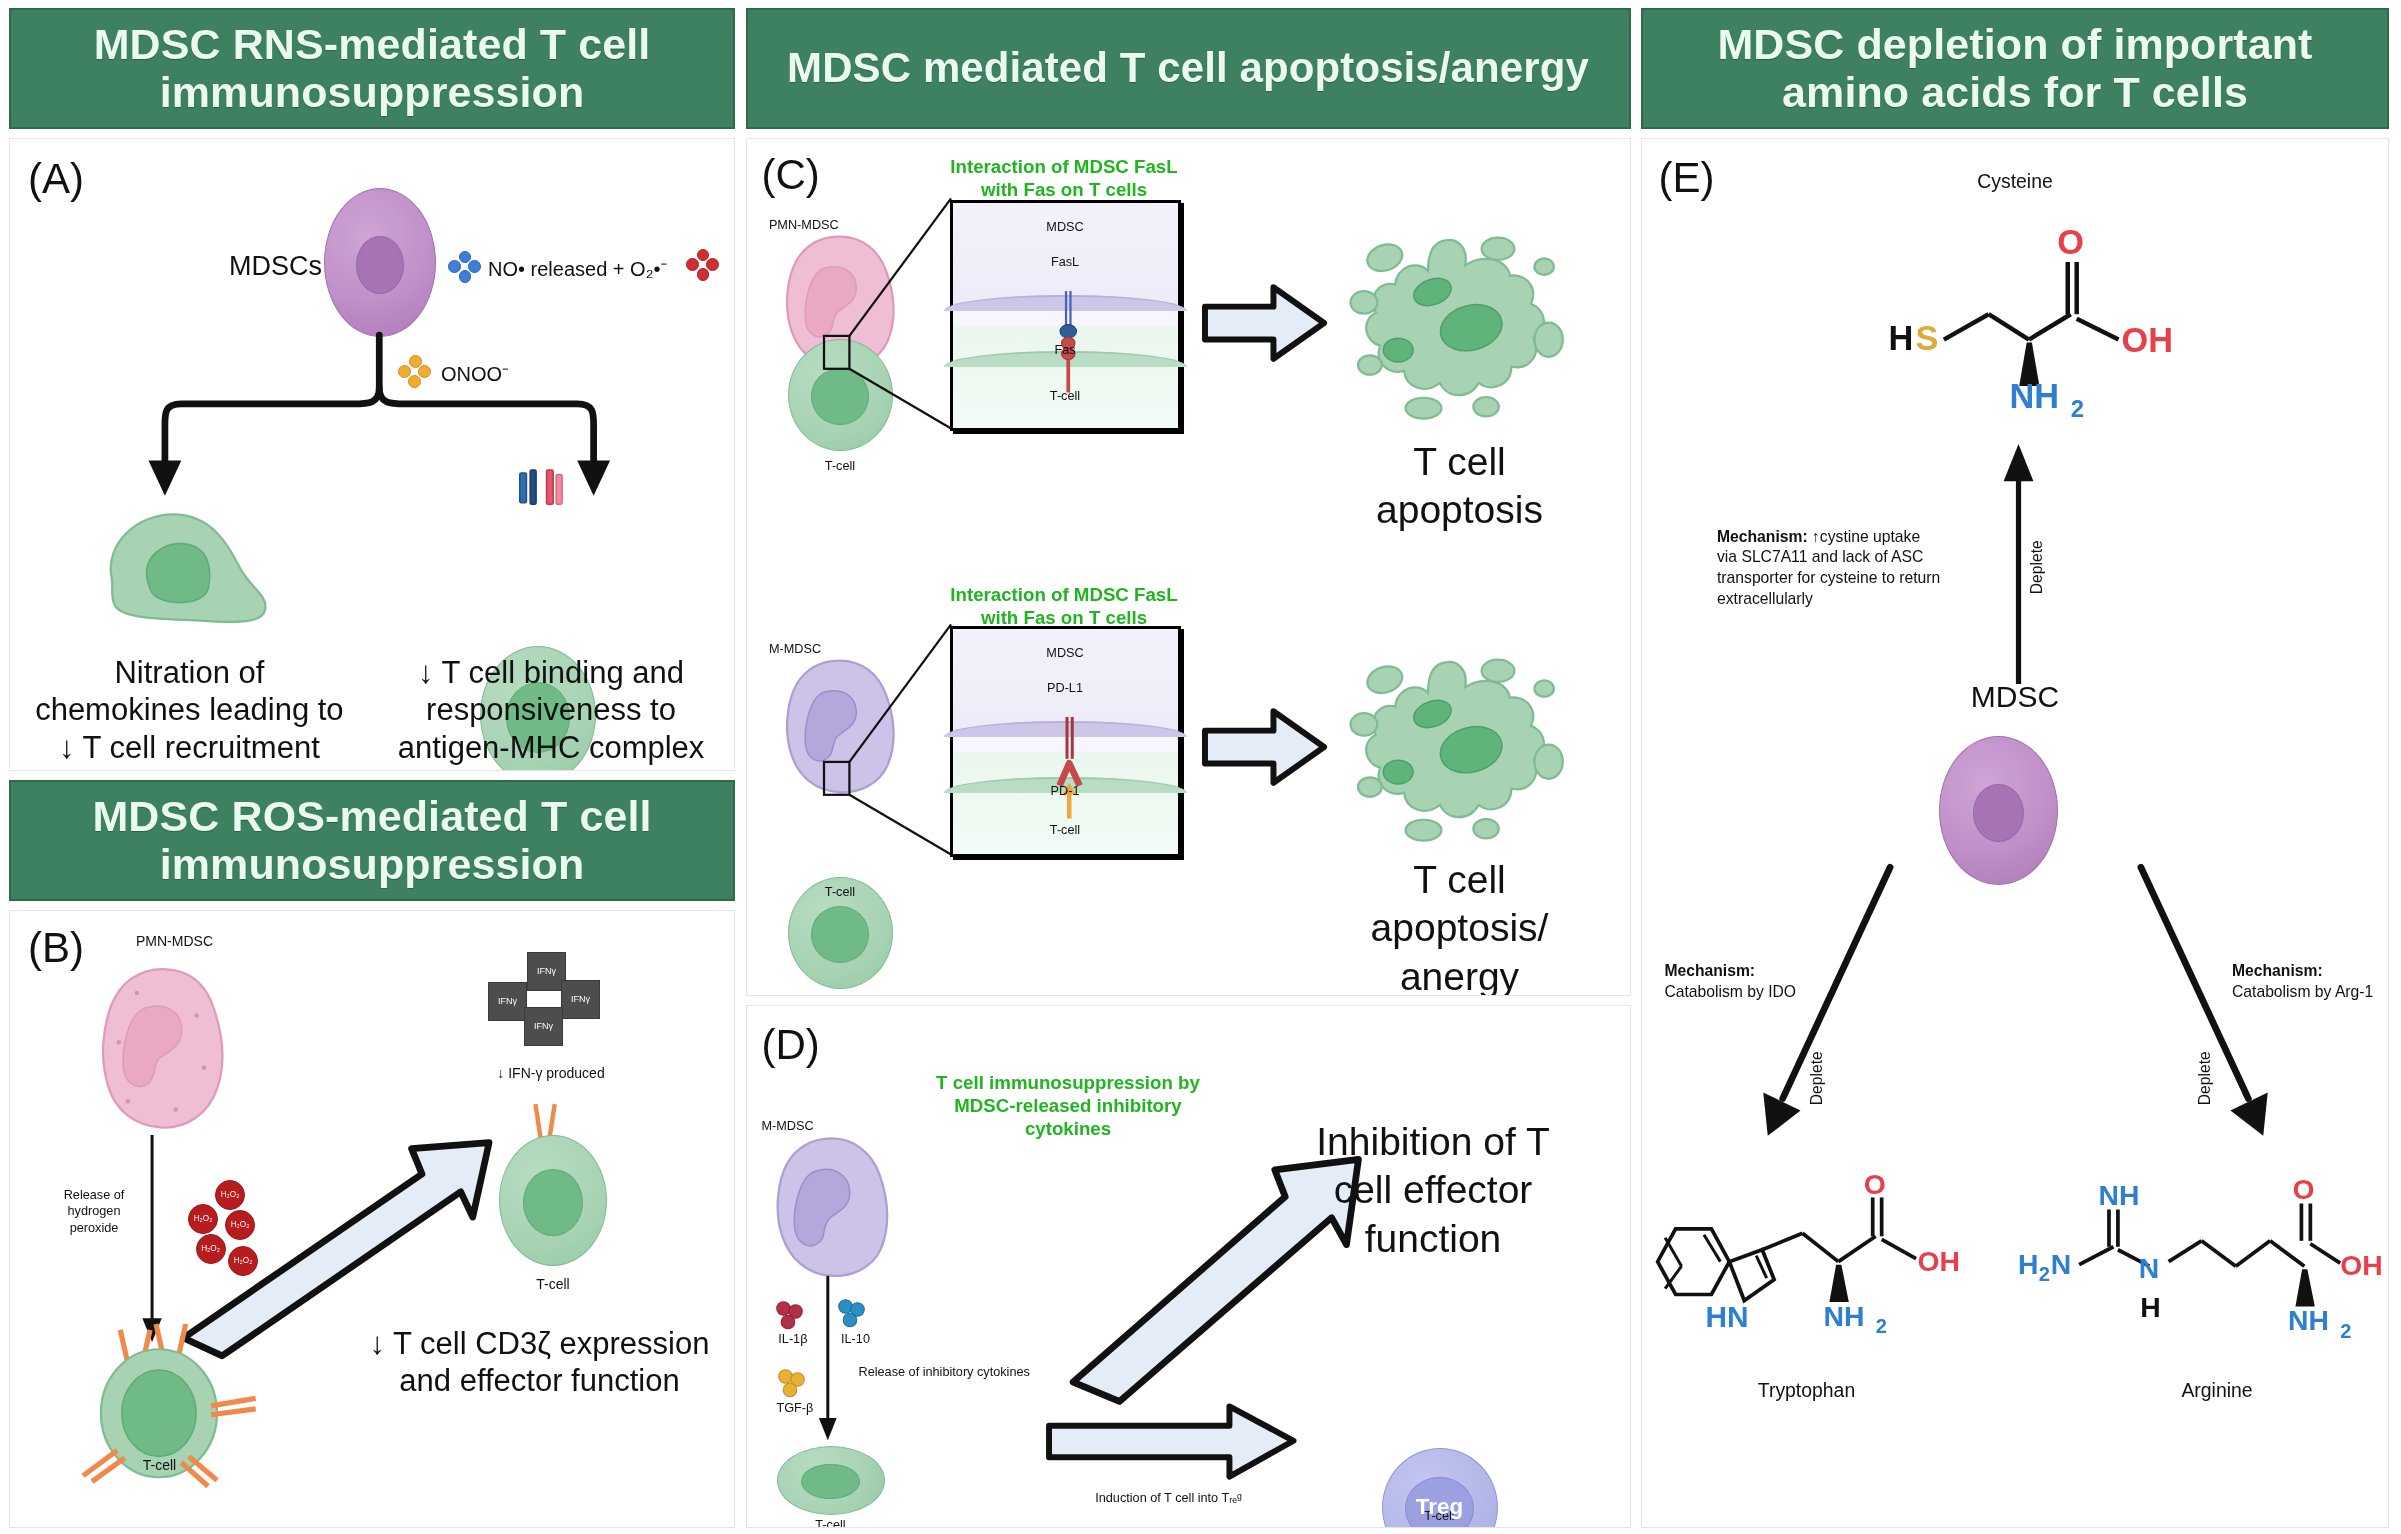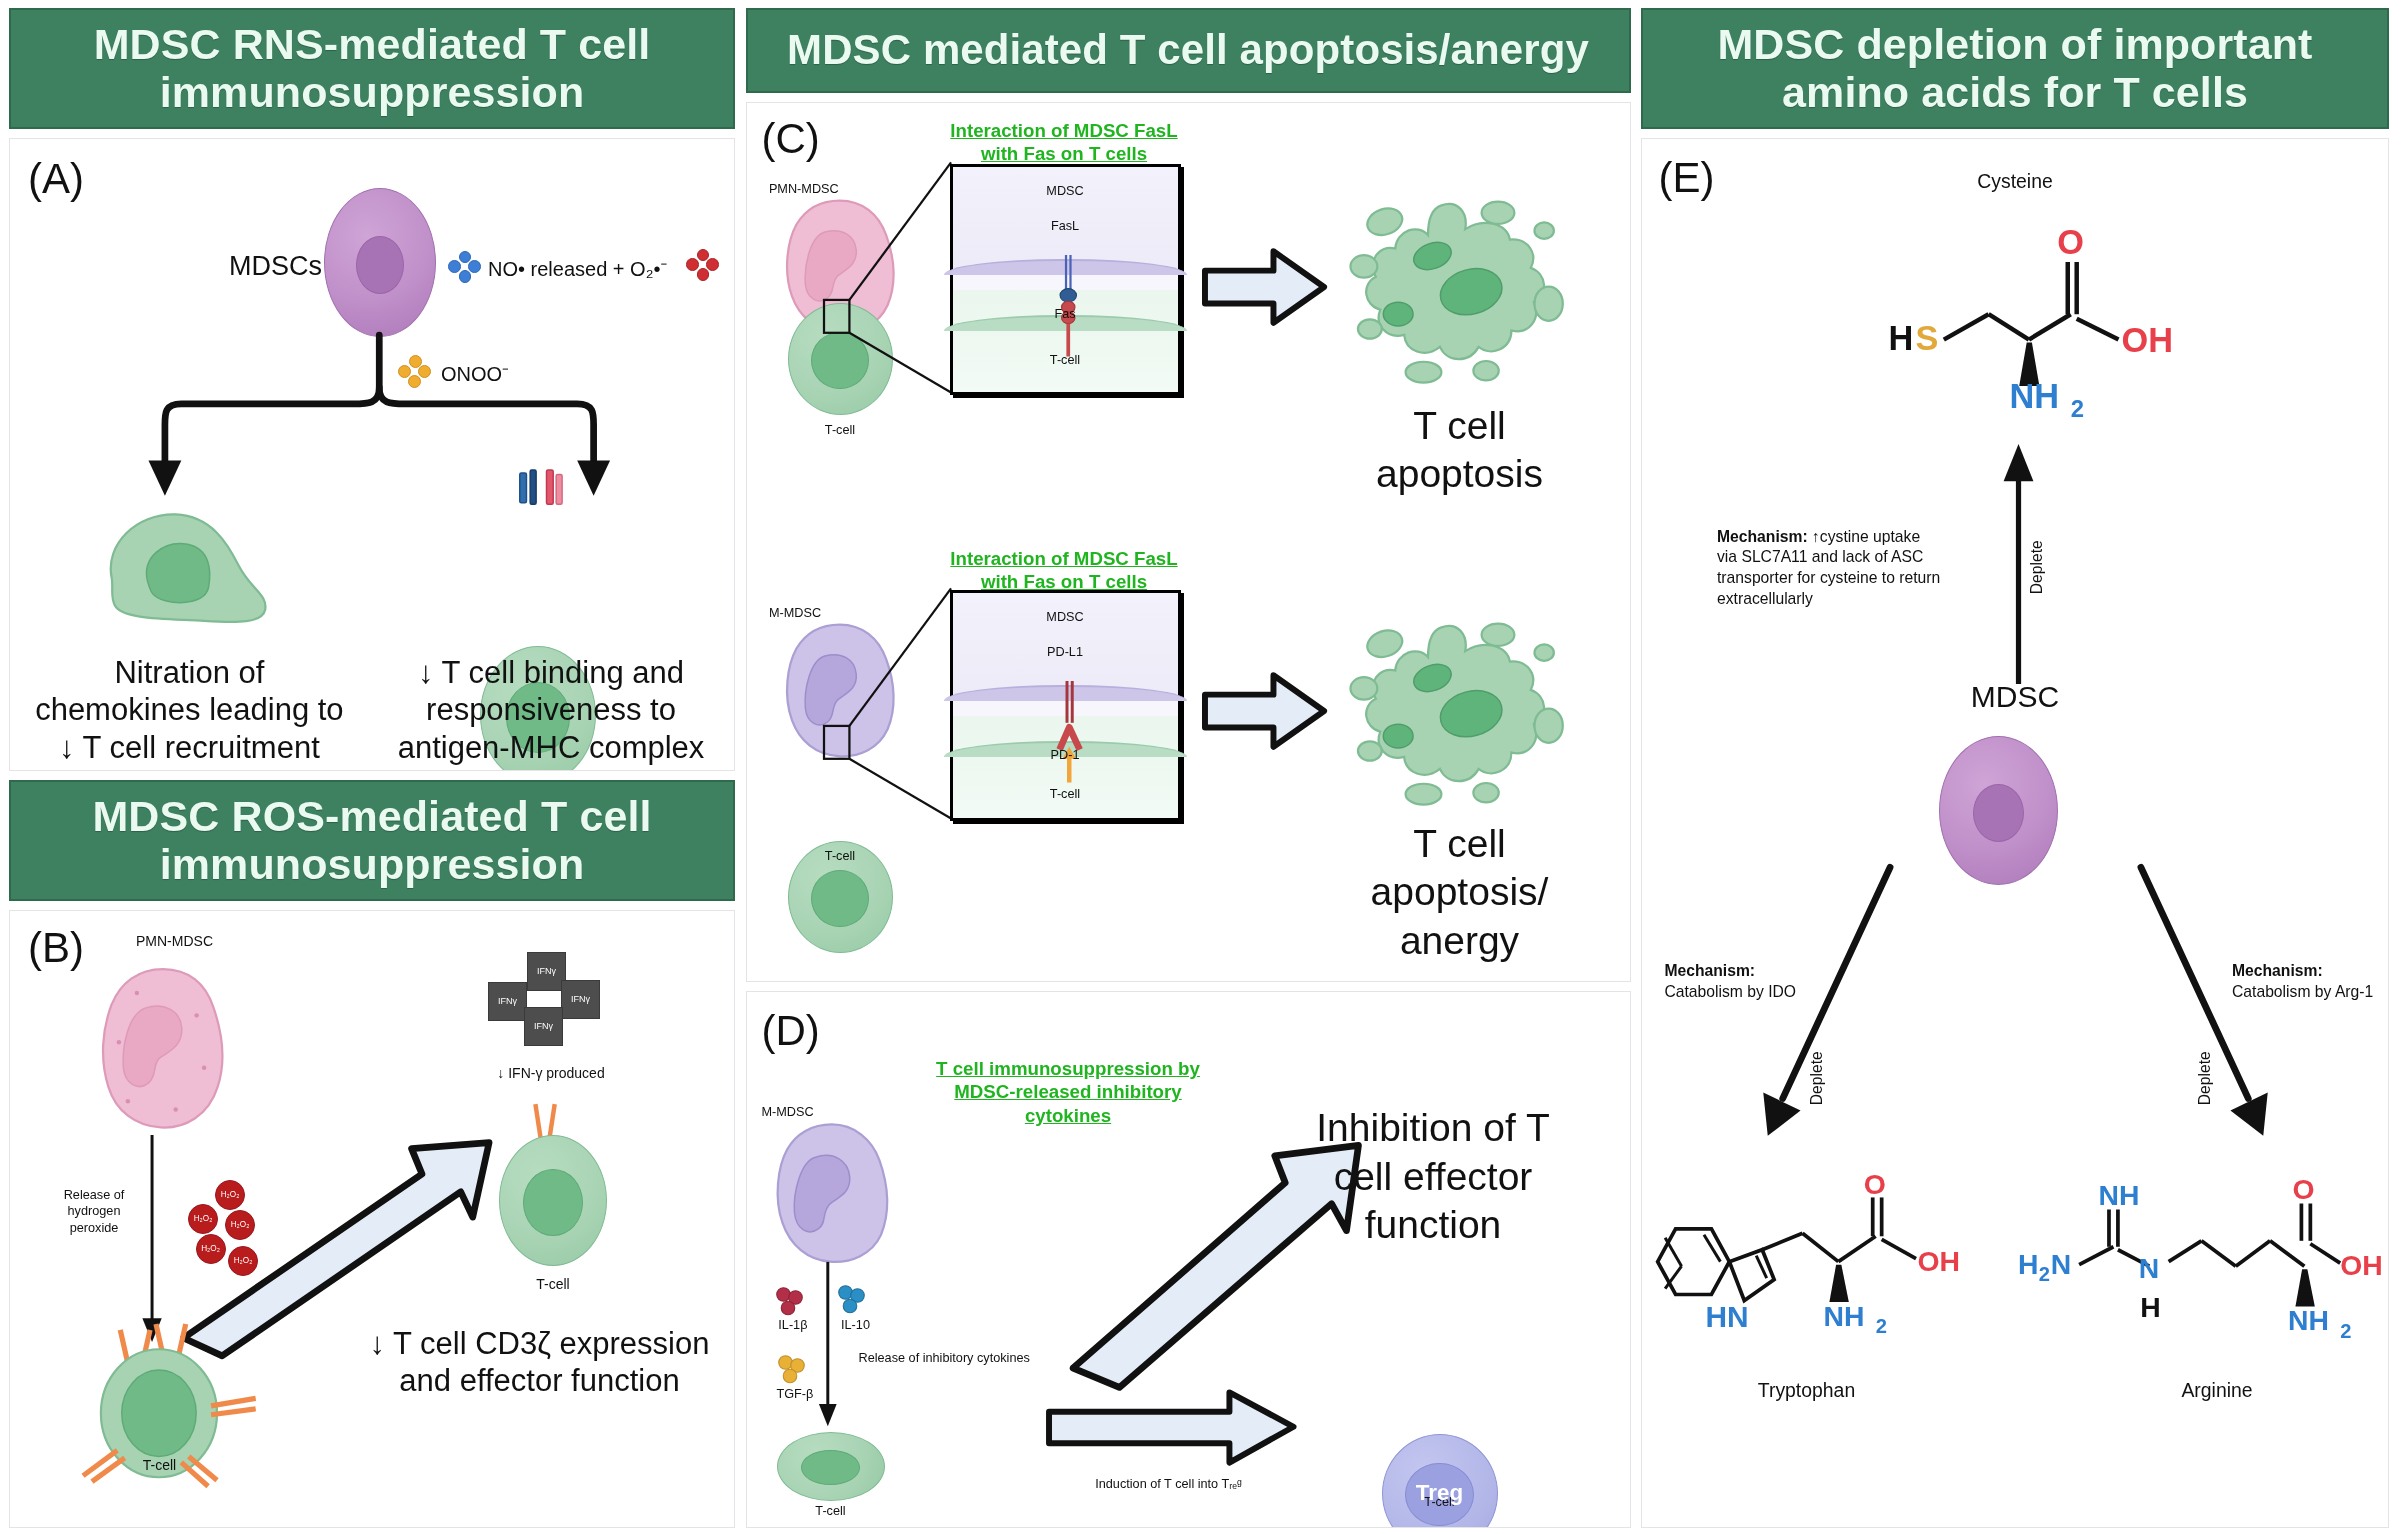--- a/index.html
+++ b/index.html
@@ -23,37 +23,36 @@
     color:#eafaf0;
     font-weight:bold;
     display:flex; align-items:center; justify-content:center; text-align:center;
     line-height:1.12;
     letter-spacing:0.1px;
     text-shadow:0 0.7px 0.7px rgba(0,0,0,.25);
     padding:6px 10.5px;
     flex:0 0 auto;
   }
   .banner.two-line { height:121px; font-size:43px; }
-  .banner.one-line { height:85px; font-size:42px; }
+  .banner.one-line { height:121px; font-size:42px; }
 
   .panel {
     background:#fff;
     border:1.5px solid #e4e4e6;
     position:relative;
     flex:1 1 auto;
     overflow:hidden;
   }
   .panel-letter {
     position:absolute; font-size:42px; font-weight:400; color:#111;
     font-family:"Liberation Sans", sans-serif;
   }
   .subtitle-green {
     color:#20b520; font-weight:bold; text-align:center; line-height:1.25;
     font-size:18.7px;
-    text-decoration:underline;
   }
   .lbl { font-size:16.4px; color:#111; text-align:center; line-height:1.25; }
   .lbl-sm { font-size:14px; color:#111; text-align:center; line-height:1.3; }
   .lbl-xs { font-size:12.7px; color:#111; text-align:center; line-height:1.3; }
   .big-text { font-size:31px; line-height:1.22; text-align:center; color:#111; }
   .mid-text { font-size:39px; line-height:1.25; text-align:center; color:#111; }
   .abs { position:absolute; }
 
   
   .cell-mdsc {

